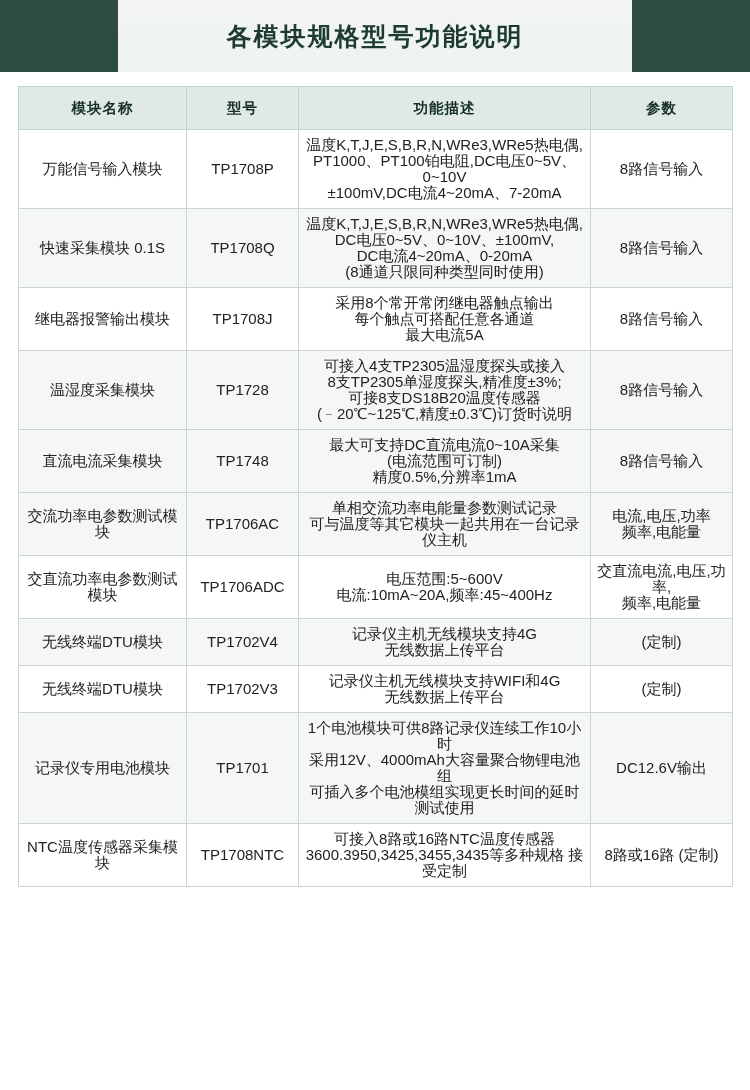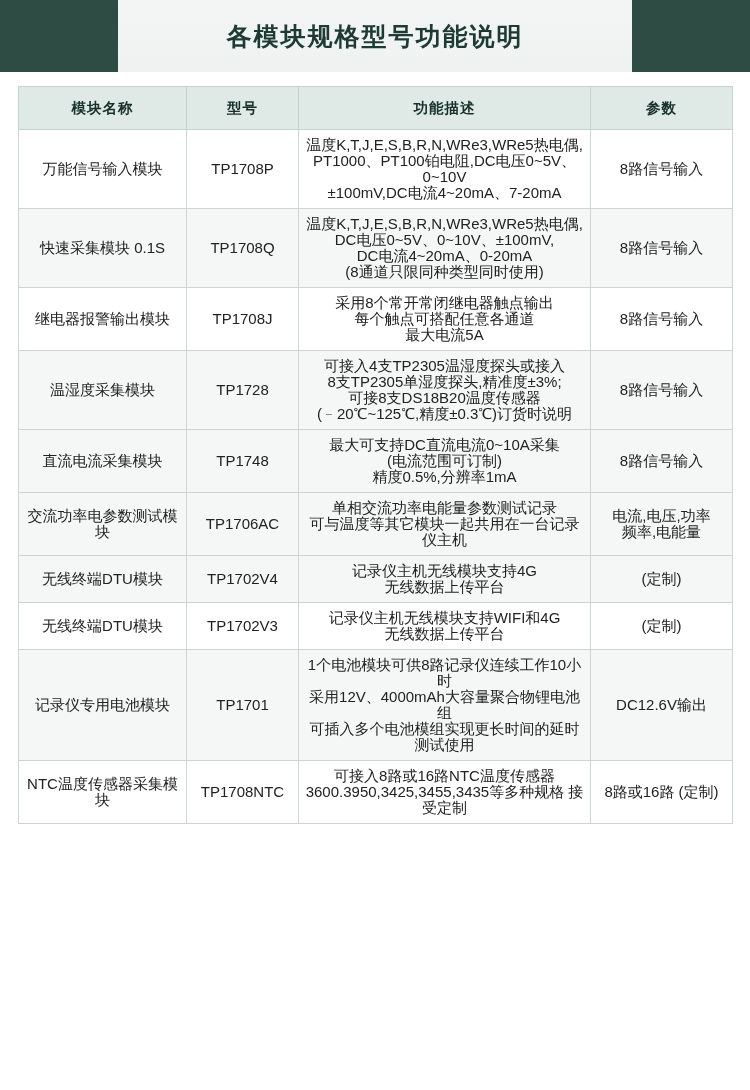--- a/index.html
+++ b/index.html
@@ -210,20 +210,32 @@
             <td class="model">TP1706AC</td>
             <td class="desc">
               <span class="line">单相交流功率电能量参数测试记录</span>
               <span class="line">可与温度等其它模块一起共用在一台记录仪主机</span>
             </td>
             <td class="param">
               <span class="line">电流,电压,功率</span>
               <span class="line">频率,电能量</span>
             </td>
           </tr>
+          <tr class="odd">
+            <td class="name">交直流功率电参数测试模块</td>
+            <td class="model">TP1706ADC</td>
+            <td class="desc">
+              <span class="line">电压范围:5~600V</span>
+              <span class="line">电流:10mA~20A,频率:45~400Hz</span>
+            </td>
+            <td class="param">
+              <span class="line">交直流电流,电压,功率,</span>
+              <span class="line">频率,电能量</span>
+            </td>
+          </tr>
           <tr class="even">
             <td class="name">无线终端DTU模块</td>
             <td class="model">TP1702V4</td>
             <td class="desc">
               <span class="line">记录仪主机无线模块支持4G</span>
               <span class="line">无线数据上传平台</span>
             </td>
             <td class="param">
               <span class="line">(定制)</span>
             </td>

